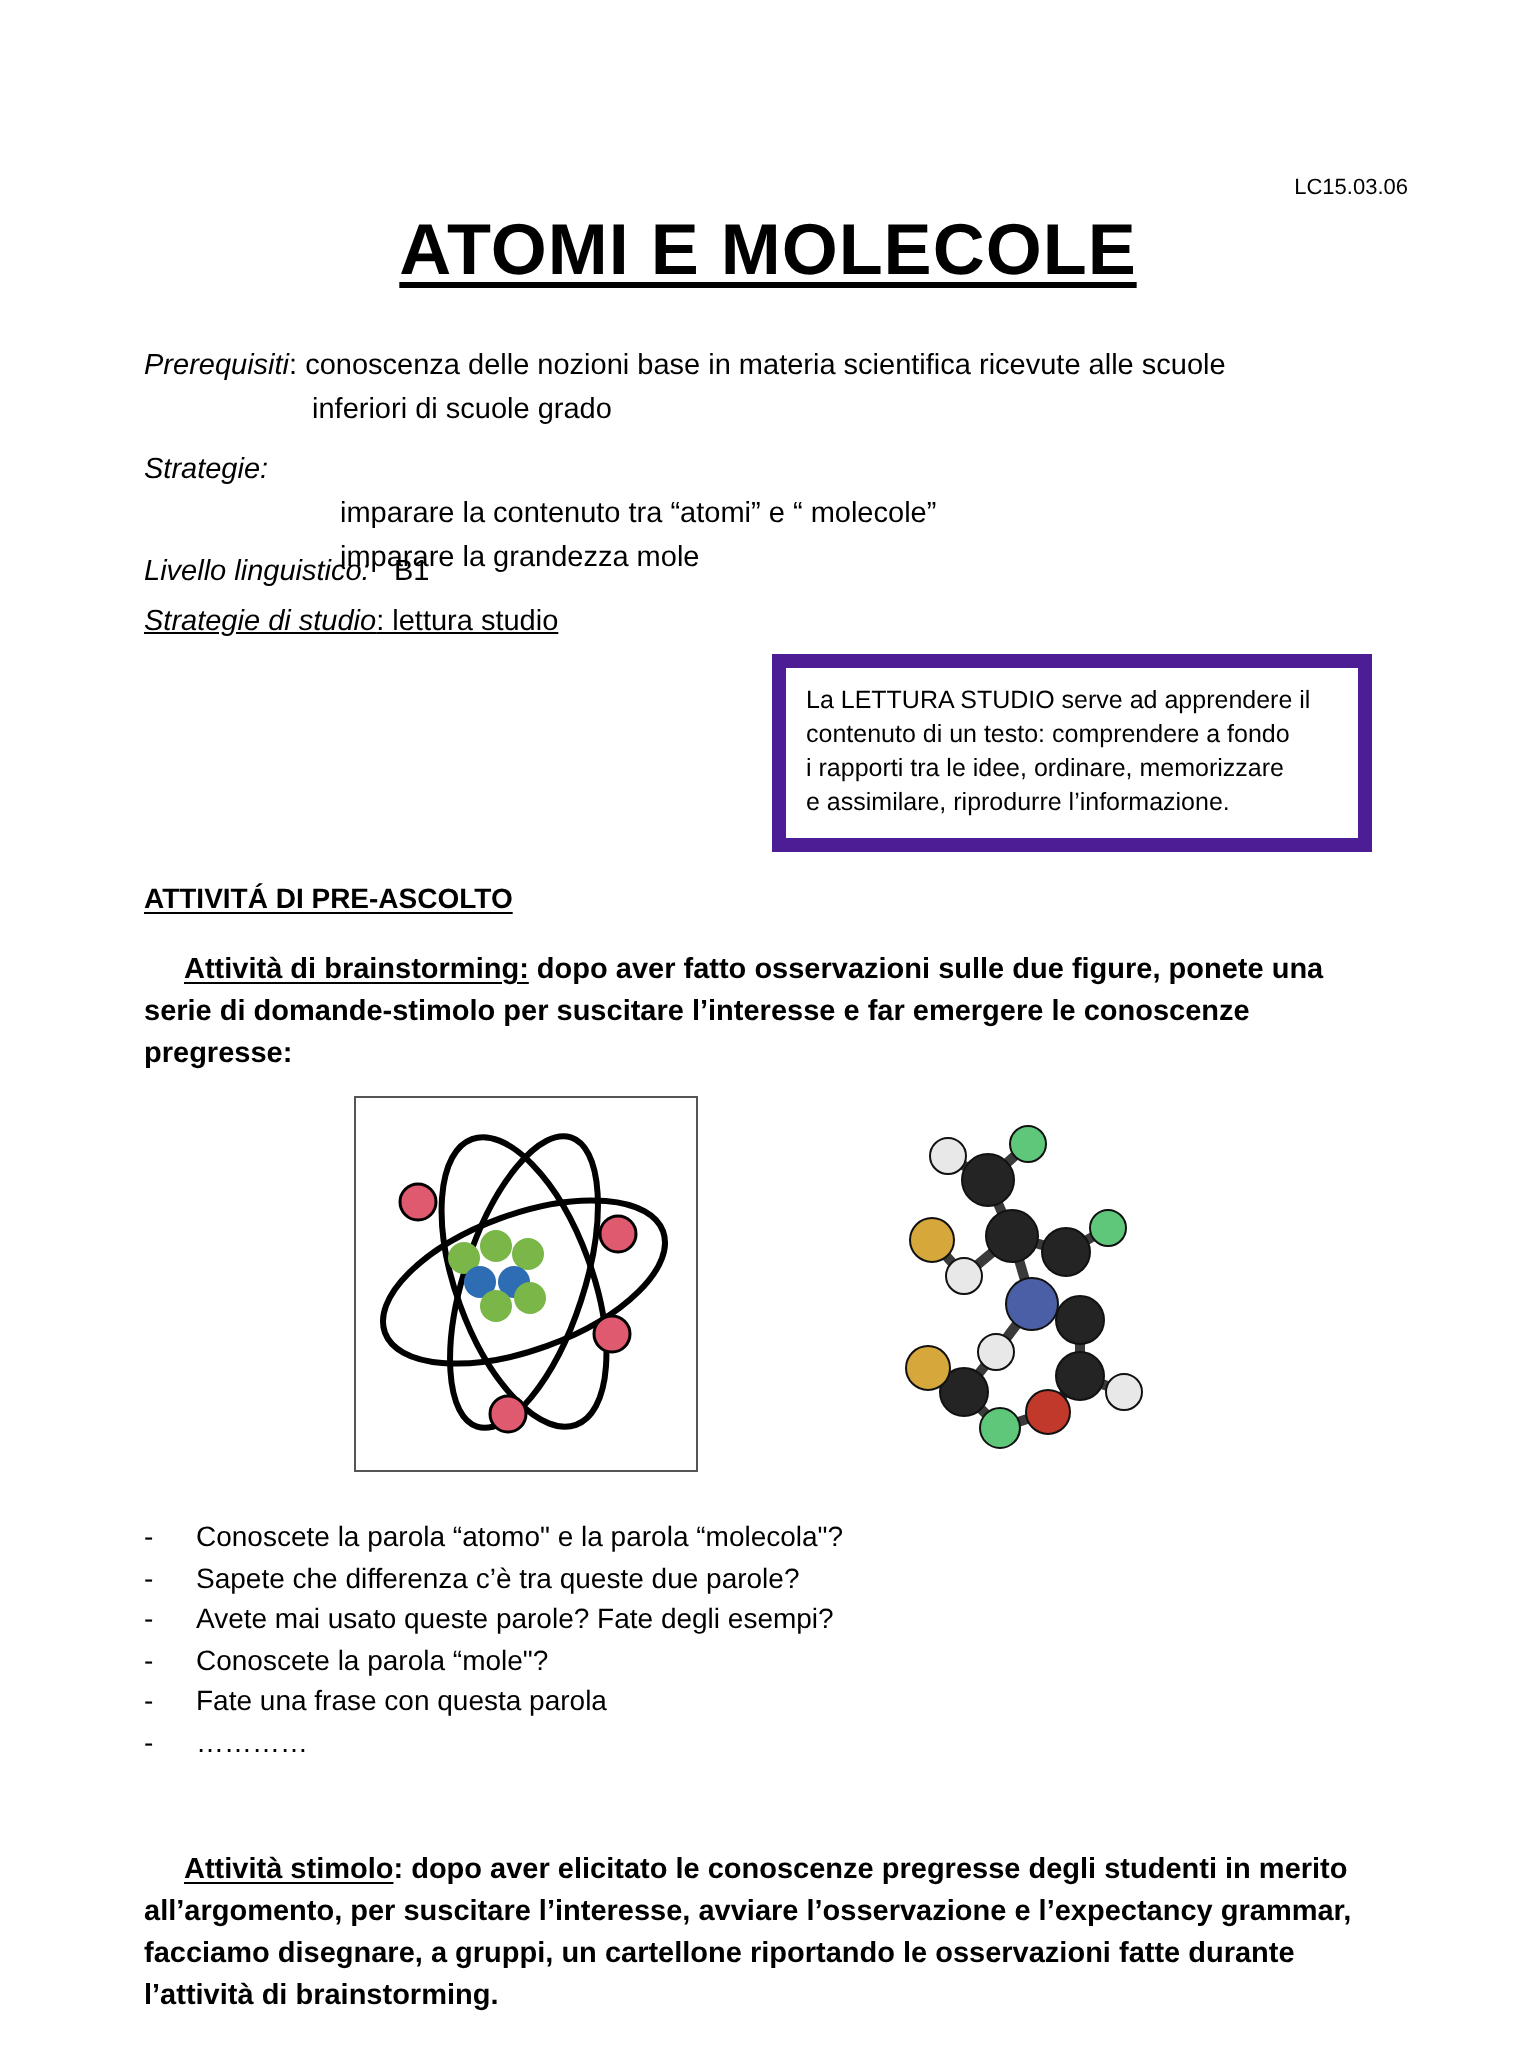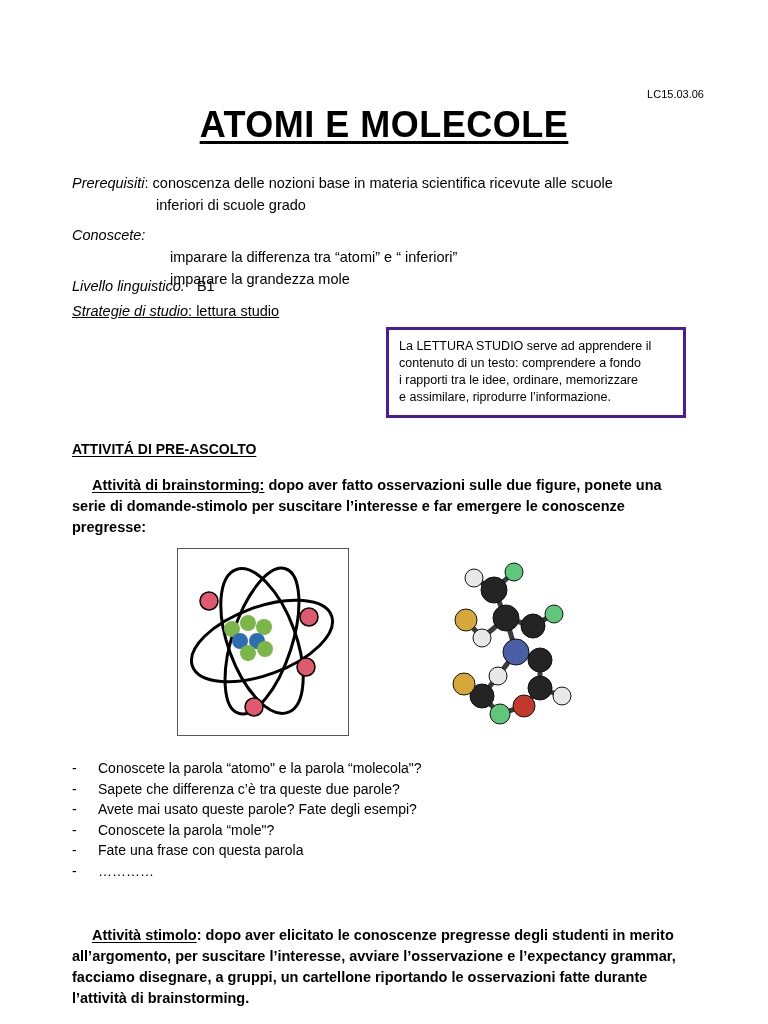--- a/index.html
+++ b/index.html
@@ -63,21 +63,21 @@
   #meta-prereq { top: 172px; }
   #meta-obiettivi { top: 224px; }
   #meta-livello { top: 275px; }
   #meta-strategie { top: 300px; text-decoration: underline; }
 
   .callout {
     position: absolute;
     left: 386px;
     top: 327px;
     width: 300px;
-    border: 3px solid #4c1d95;
+    border: 7px solid #4c1d95;
     padding: 8px 10px 9px 10px;
     font-size: 12.5px;
     line-height: 17px;
     box-sizing: border-box;
   }
 
   .section-heading {
     position: absolute;
     left: 72px;
     font-size: 14px;
@@ -153,22 +153,22 @@
   <div class="doc-code">LC15.03.06</div>
 
   <div class="title">ATOMI E MOLECOLE</div>
 
   <div class="meta" id="meta-prereq">
     <span class="meta-label">Prerequisiti</span><span>: conoscenza delle nozioni base in materia scientifica ricevute alle scuole</span>
     <span class="indent-line">inferiori di scuole grado</span>
   </div>
 
   <div class="meta" id="meta-obiettivi">
-    <span class="meta-label">Conoscete:</span>
-    <span class="indent-line2">imparare la differenza tra “atomi” e “ inferiori”</span>
+    <span class="meta-label">Strategie:</span>
+    <span class="indent-line2">imparare la contenuto tra “atomi” e “ molecole”</span>
     <span class="indent-line2">imparare la grandezza mole</span>
   </div>
 
   <div class="meta" id="meta-livello">
     <span class="meta-label">Livello linguistico:</span>
     &nbsp;&nbsp;<span>B1</span>
   </div>
 
   <div class="meta" id="meta-strategie">
     <span class="meta-label">Strategie di studio</span><span>: lettura studio</span>

